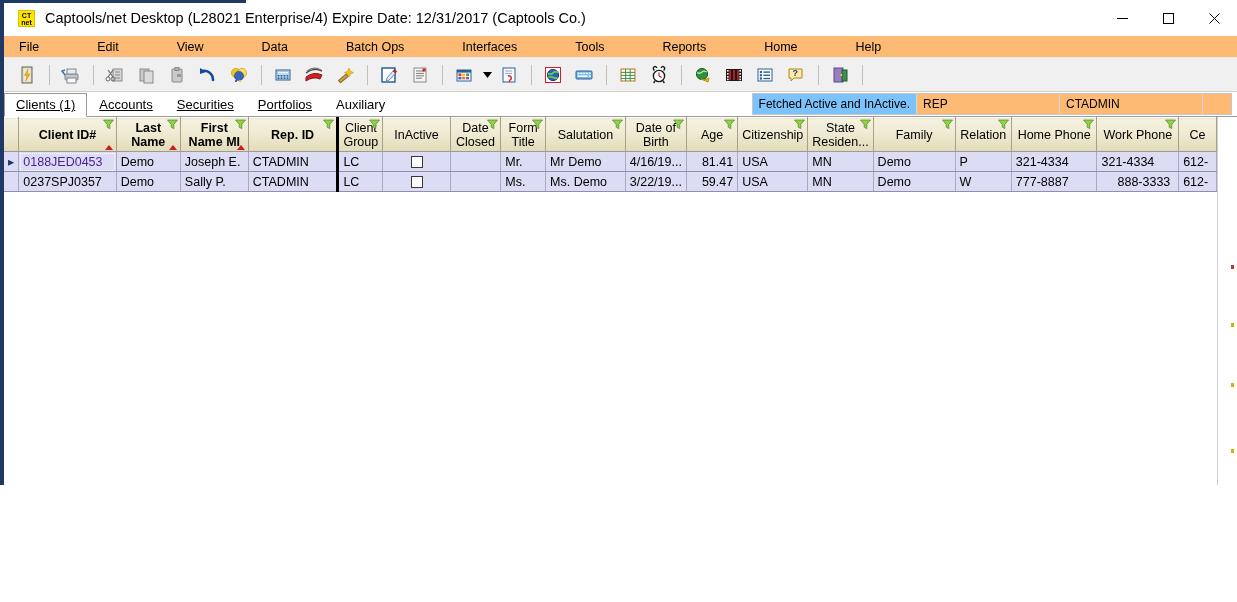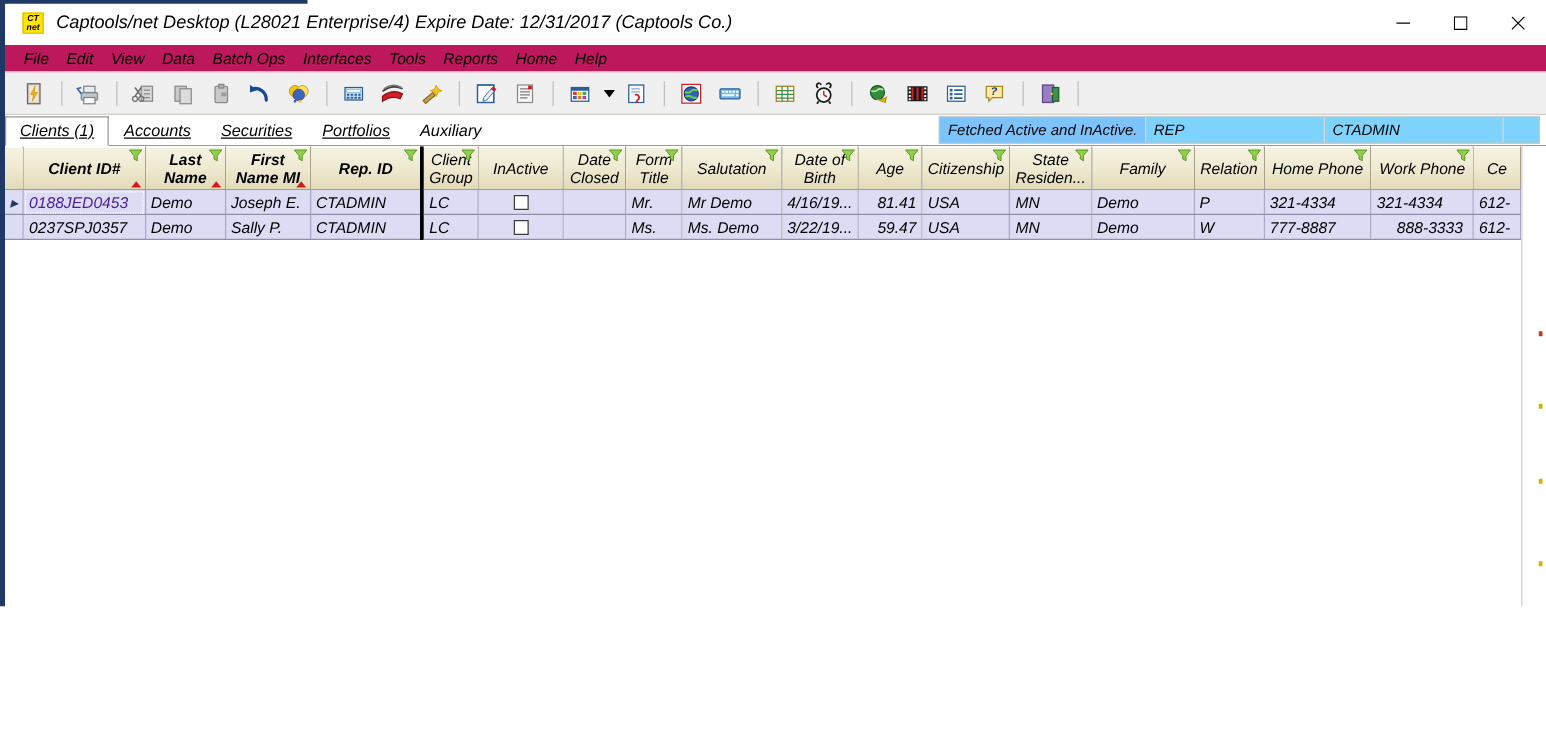--- a/index.html
+++ b/index.html
@@ -11,21 +11,20 @@
     font-family: "Liberation Sans", sans-serif;
     -webkit-font-smoothing: none;
   }
 
   #app {
     position: relative;
     width: 1237px; height: 485px;
     border-left: 4px solid #1f3864;
     background: #ffffff;
     overflow: hidden;
-    font-style: italic;
   }
 
   
   .titlebar {
     position: relative;
     height: 36px;
     background: #ffffff;
     display: flex;
     align-items: center;
   }
@@ -66,22 +65,23 @@
     width: 242px; height: 3px;
     background: #1f3864;
   }
 
   
   .menubar {
     height: 22px;
     display: flex;
     align-items: center;
     padding-left: 8px;
-    background: #be185d;
+    background: #fdba74;
     border-bottom: 1px solid #e8e8e8;
+    gap: 44px;
   }
   .menu-item {
     font-size: 12.5px;
     color: #000;
     padding: 2px 7px;
     white-space: nowrap;
   }
 
   
   .toolbar {
@@ -137,21 +137,21 @@
     z-index: 2;
   }
 
   .fetchbar {
     position: absolute;
     right: 5px; top: 1px;
     height: 22px;
     display: flex;
     align-items: stretch;
     border: 1px solid #c6c6c6;
-    background: #7dd3fc;
+    background: #fdba74;
   }
   .fetch-cell {
     display: flex; align-items: center;
     padding: 0 6px;
     font-size: 12px;
     color: #000;
     border-right: 1px solid #d6d6d6;
     white-space: nowrap;
   }
   .fetch-cell:last-child { border-right: none; }

